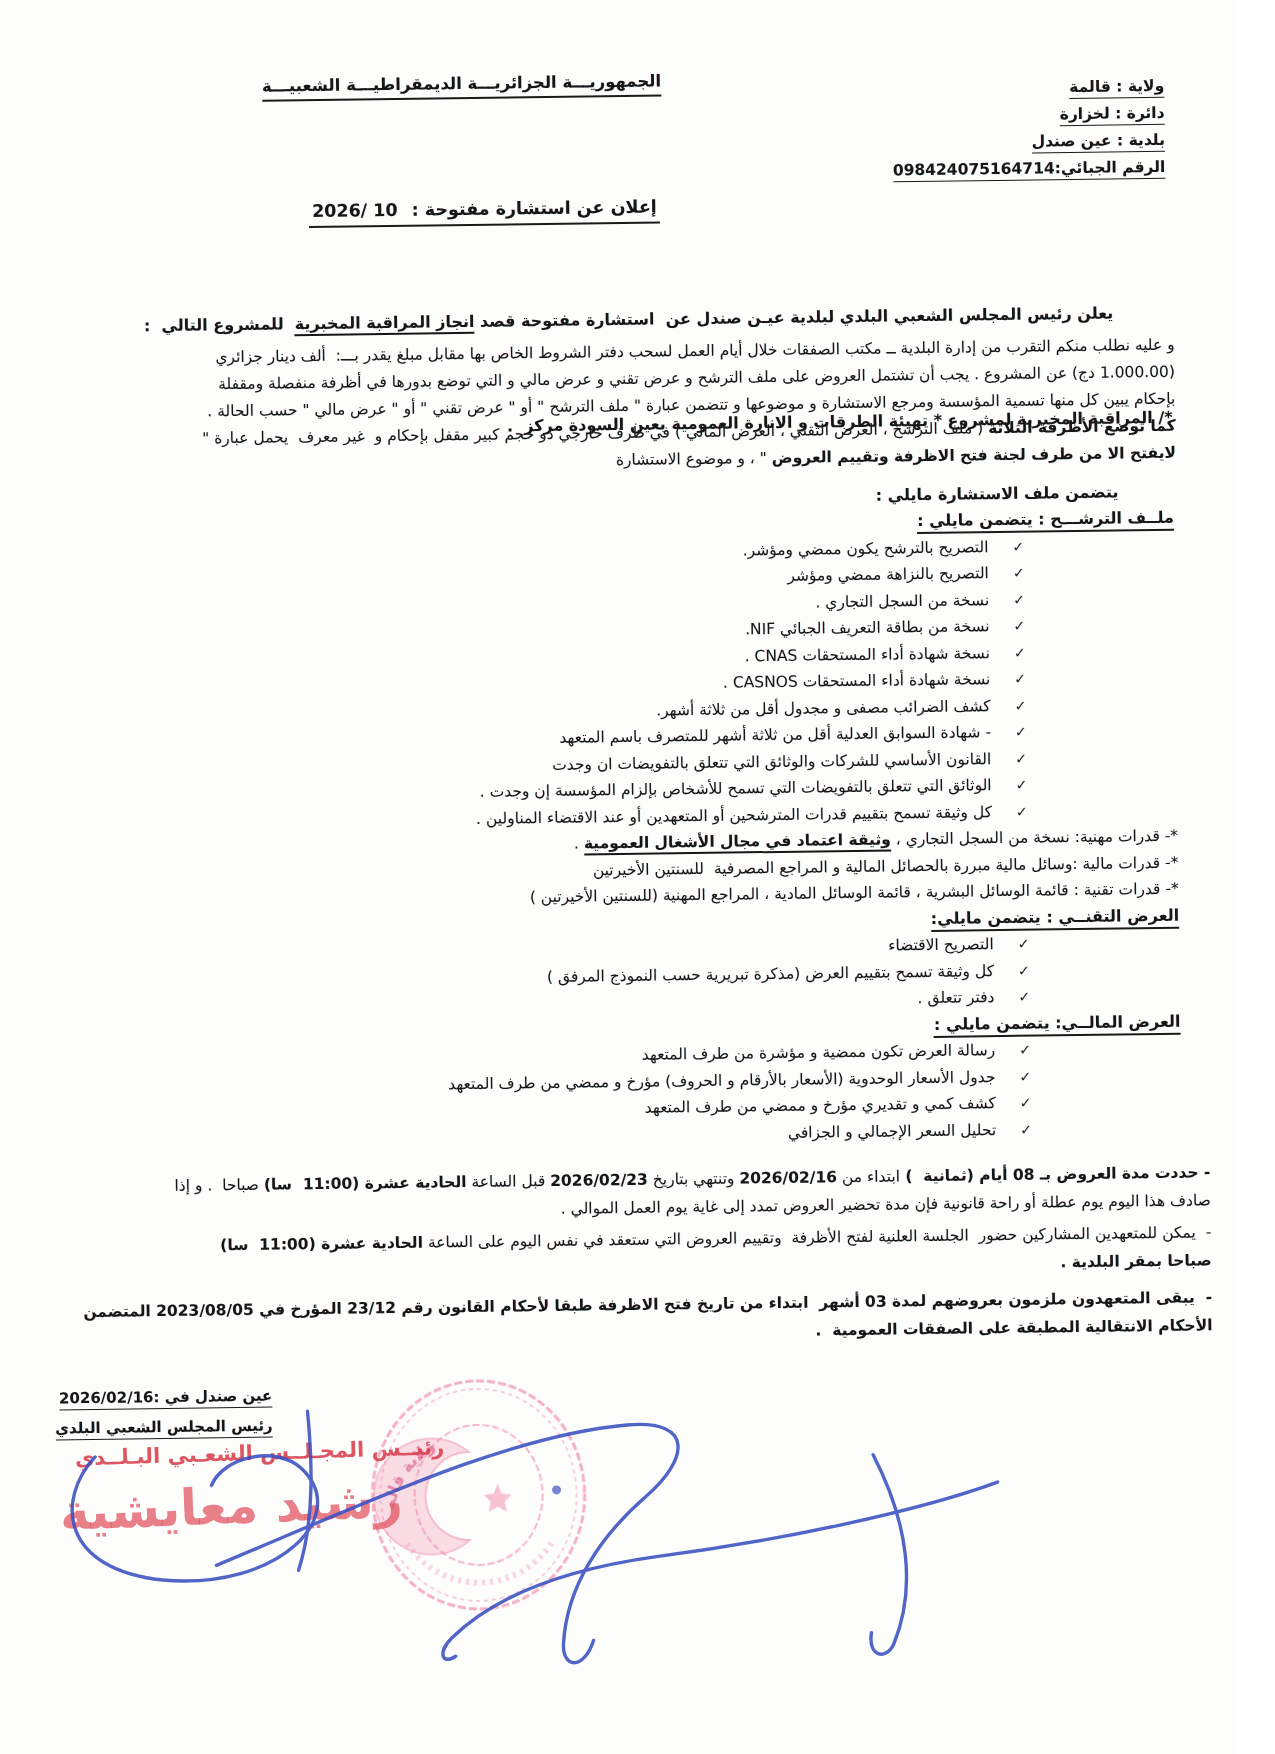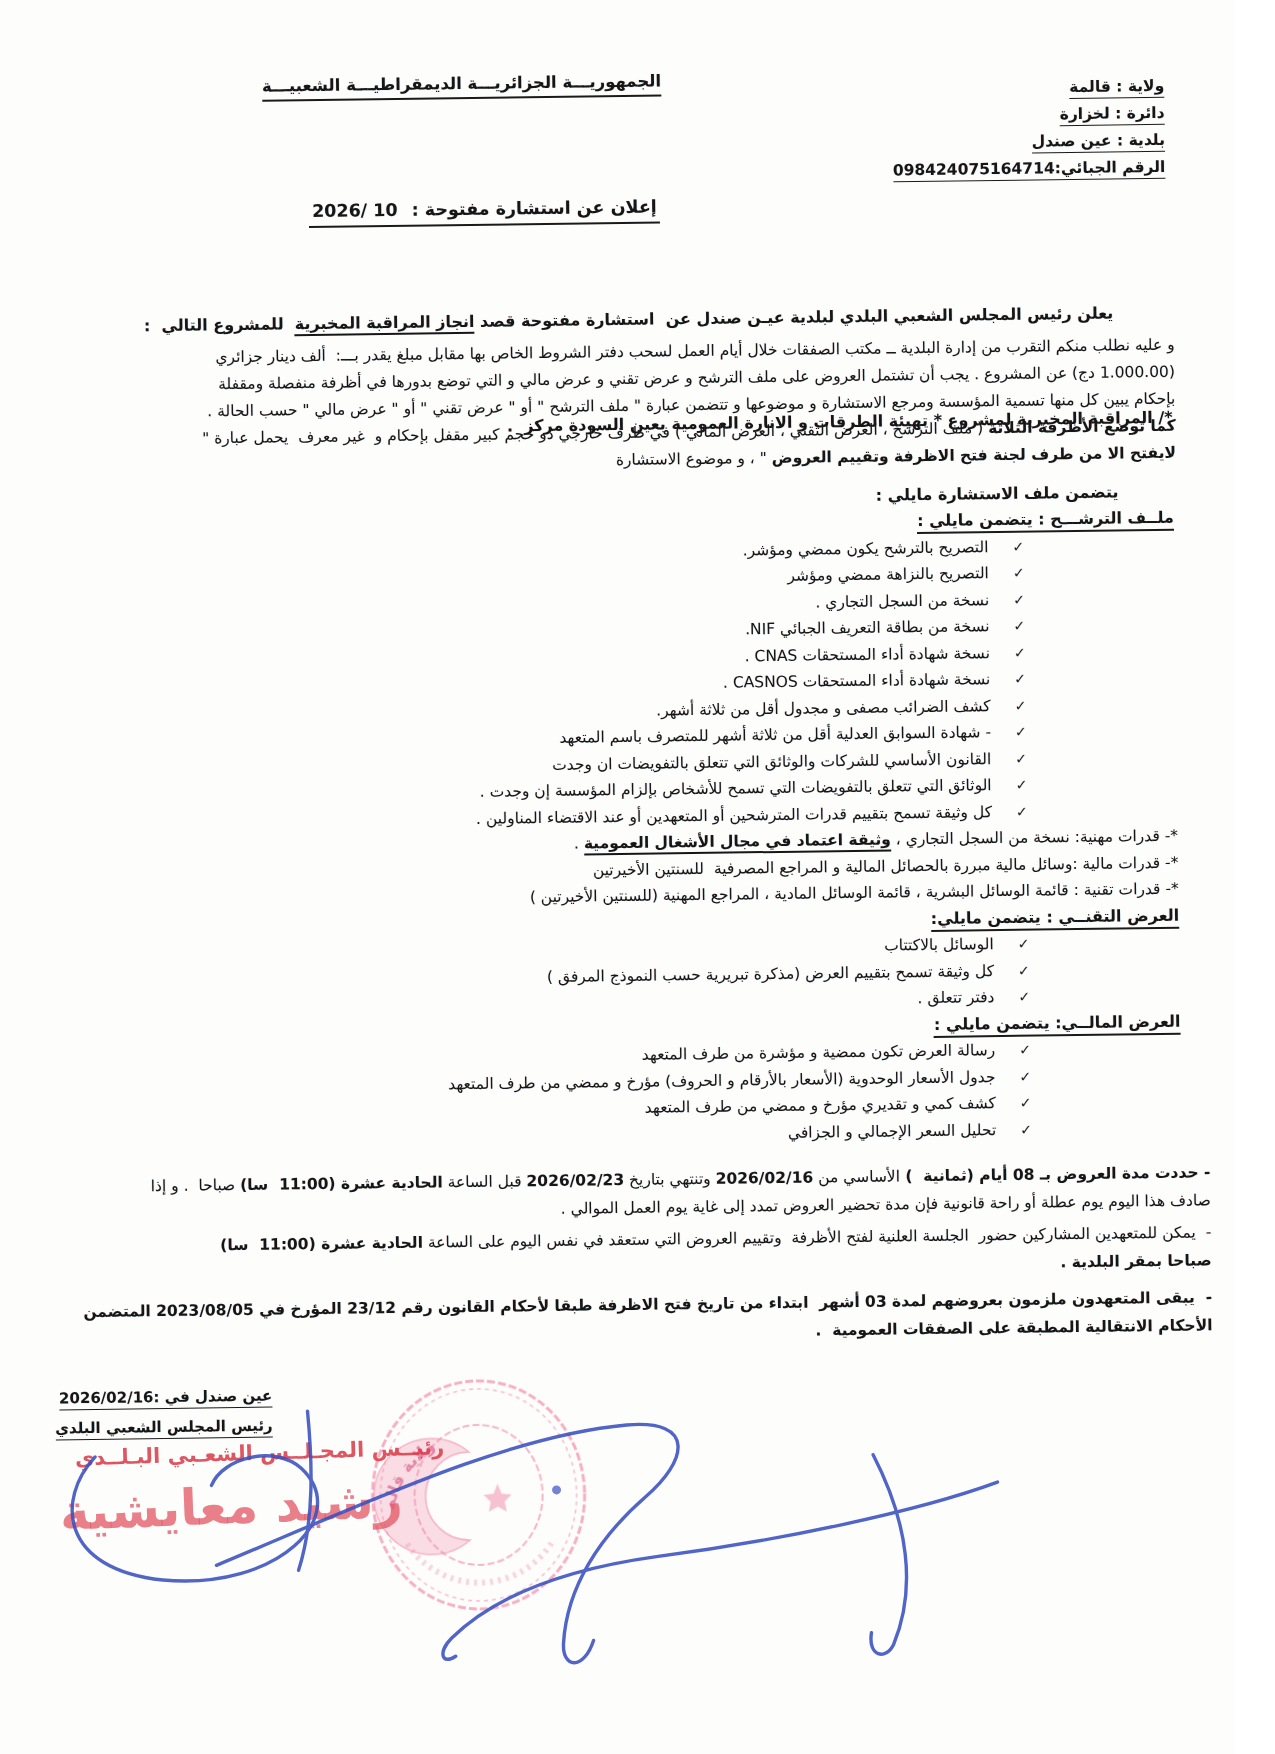--- a/index.html
+++ b/index.html
@@ -149,21 +149,21 @@
         </div>
 
       <p class="caps"><span>*- قدرات مهنية: نسخة من السجل التجاري ، </span><span class="b u">وثيقة اعتماد في مجال الأشغال العمومية</span><span> .</span></p>
       <p class="caps"><span>*- قدرات مالية :وسائل مالية مبررة بالحصائل المالية و المراجع المصرفية  للسنتين الأخيرتين</span></p>
       <p class="caps"><span>*- قدرات تقنية : قائمة الوسائل البشرية ، قائمة الوسائل المادية ، المراجع المهنية (للسنتين الأخيرتين )</span></p>
 
       <div class="hd-row"><span class="ul">العرض التقنــي : يتضمن مايلي:</span></div>
 
       <div class="li">
           <span class="chk">✓</span>
-          <span>الوسائل بالاكتتاب</span>
+          <span>التصريح الاقتضاء</span>
         </div>
       <div class="li">
           <span class="chk">✓</span>
           <span>كل وثيقة تسمح بتقييم العرض (مذكرة تبريرية حسب النموذج المرفق )</span>
         </div>
       <div class="li">
           <span class="chk">✓</span>
           <span>دفتر تتعلق .</span>
         </div>
 
@@ -180,21 +180,21 @@
       <div class="li">
           <span class="chk">✓</span>
           <span>كشف كمي و تقديري مؤرخ و ممضي من طرف المتعهد</span>
         </div>
       <div class="li">
           <span class="chk">✓</span>
           <span>تحليل السعر الإجمالي و الجزافي</span>
         </div>
     </div>
 
-    <p class="abs closing cp1"><span class="b">- حددت مدة العروض بـ 08 أيام (ثمانية  ) </span><span>الأساسي من </span><span class="b">2026/02/16</span><span> وتنتهي بتاريخ </span><span class="b">2026/02/23</span><span> قبل الساعة </span><span class="b">الحادية عشرة (11:00  سا)</span><span> صباحا  . و إذا
+    <p class="abs closing cp1"><span class="b">- حددت مدة العروض بـ 08 أيام (ثمانية  ) </span><span>ابتداء من </span><span class="b">2026/02/16</span><span> وتنتهي بتاريخ </span><span class="b">2026/02/23</span><span> قبل الساعة </span><span class="b">الحادية عشرة (11:00  سا)</span><span> صباحا  . و إذا
 صادف هذا اليوم يوم عطلة أو راحة قانونية فإن مدة تحضير العروض تمدد إلى غاية يوم العمل الموالي .</span></p>
     <p class="abs closing cp2"><span>-  يمكن للمتعهدين المشاركين حضور  الجلسة العلنية لفتح الأظرفة  وتقييم العروض التي ستعقد في نفس اليوم على الساعة </span><span class="b">الحادية عشرة (11:00  سا)</span><span>
 </span><span class="b">صباحا بمقر البلدية .</span></p>
     <p class="abs closing cp3"><span class="b">-  يبقى المتعهدون ملزمون بعروضهم لمدة 03 أشهر  ابتداء من تاريخ فتح الاظرفة طبقا لأحكام القانون رقم 23/12 المؤرخ في 2023/08/05 المتضمن
 الأحكام الانتقالية المطبقة على الصفقات العمومية  .</span></p>
 
     <div class="abs sig">
       <div><span class="ul">عين صندل في :2026/02/16</span></div>
       <div><span class="ul">رئيس المجلس الشعبي البلدي</span></div>
     </div>

